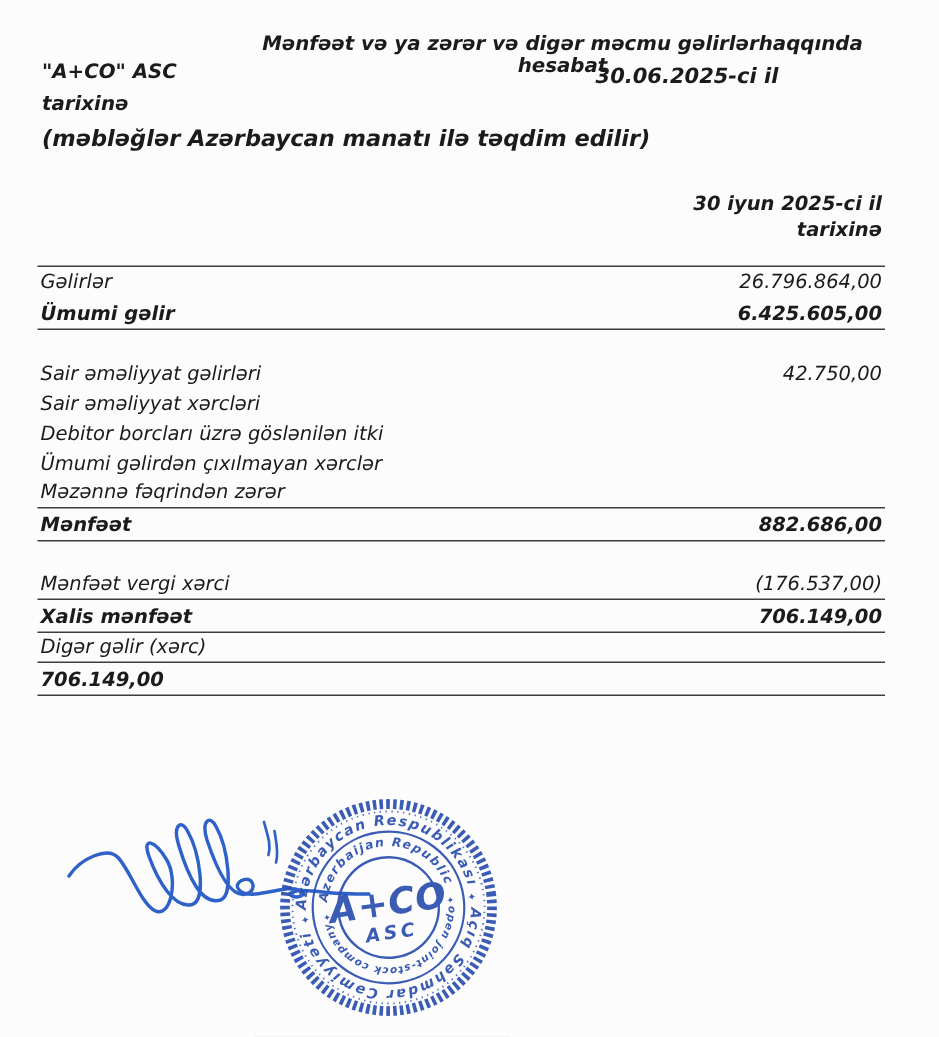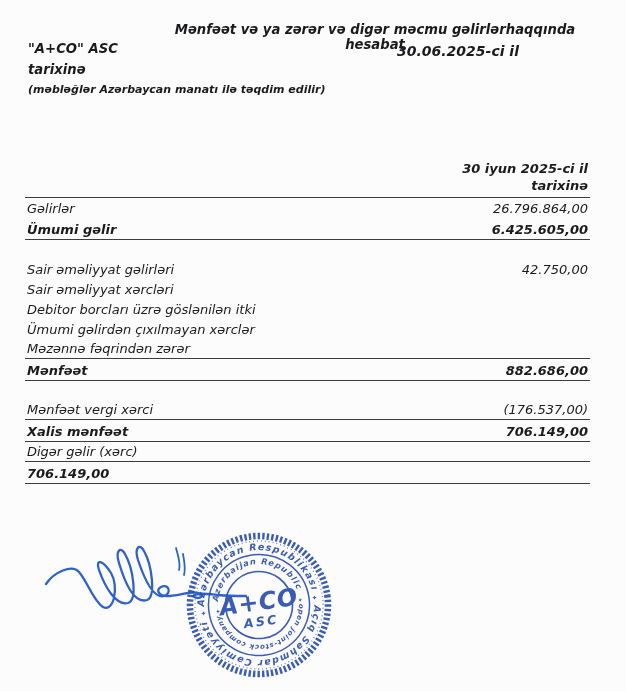--- a/index.html
+++ b/index.html
@@ -29,34 +29,33 @@
     font-size: 13.2px; font-weight: bold;
   }
   .report-date {
     position: absolute;
     left: 378px; top: 43px; width: 160px;
     text-align: center;
     font-size: 14px; font-weight: bold;
   }
   .company-name { position: absolute; left: 28px; top: 41px; font-size: 13.2px; font-weight: bold; }
   .date-suffix  { position: absolute; left: 28px; top: 62px; font-size: 13.2px; font-weight: bold; }
-  .currency-note{ position: absolute; left: 28px; top: 83px; font-size: 11px; font-weight: bold; }
+  .currency-note{ position: absolute; left: 28px; top: 83px; font-size: 15px; font-weight: bold; }
 
   .statement {
     position: absolute;
     left: 25px; top: 128px; width: 565px;
     font-size: 13px;
   }
   .col-header {
     text-align: right;
     font-weight: bold;
     line-height: 17px;
-    padding: 0 2px 3px 0;
+    padding: 0 2px 15px 0;
     border-bottom: 1.5px solid var(--line);
-    margin-top: 32px;
   }
   .row {
     display: flex;
     justify-content: space-between;
     align-items: flex-end;
     height: 20px;
     padding: 0 2px 2px 2px;
   }
   .row.line { border-bottom: 1.4px solid var(--line); }
   .row.bold { font-weight: bold; height: 22px; }

